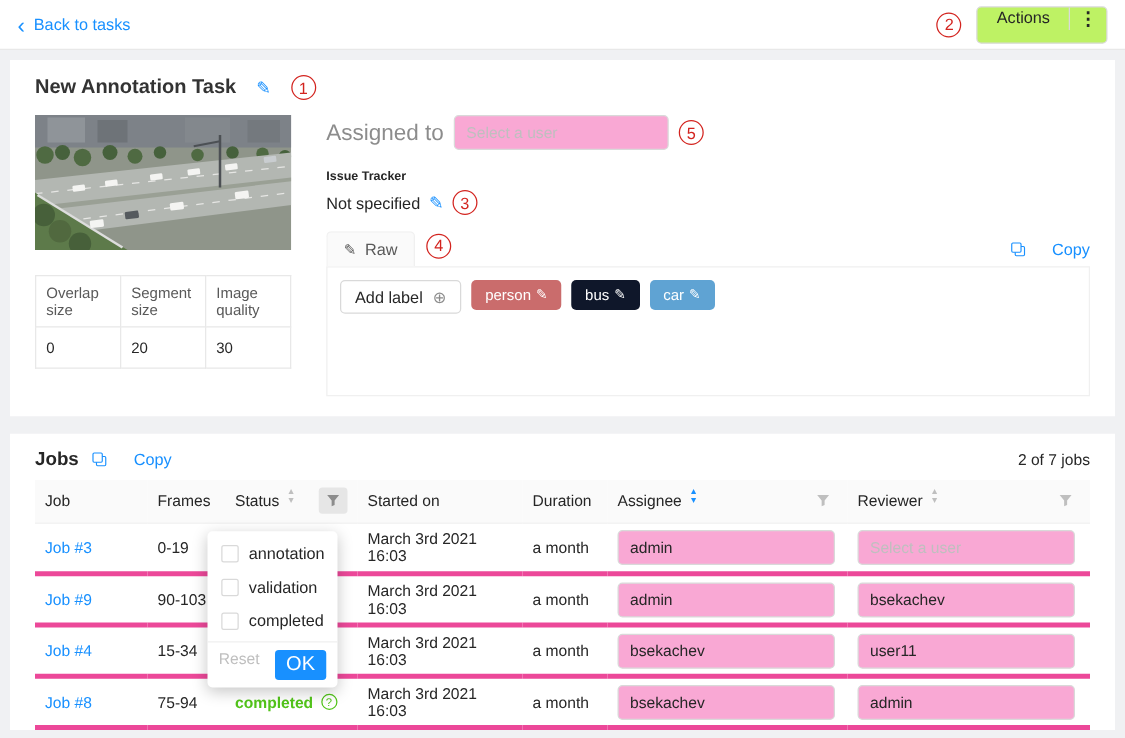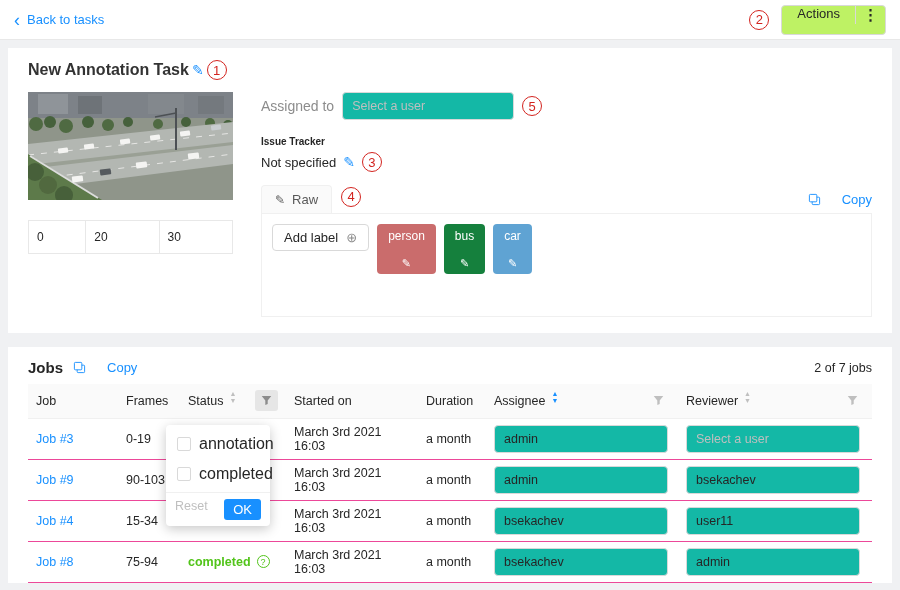--- a/index.html
+++ b/index.html
@@ -17,92 +17,92 @@
   .actions-btn { display:flex; align-items:flex-start; border:1px solid #d9d9d9; border-radius:4px; background:#bef264; height:30px; cursor:pointer; }
   .actions-label { padding:0 15px; display:flex; align-items:center; }
   .actions-more { border-left:1px solid #d9d9d9; width:30px; display:flex; align-items:center; justify-content:center; font-size:15px; font-weight:bold; }
   
   .callout { width:20px; height:20px; border:1.7px solid #d3241f; border-radius:50%;
     color:#d3241f; display:inline-flex; align-items:center; justify-content:center;
     font-size:13px; flex:none; background:transparent; }
   
   .card { background:#fff; margin:8px; }
   .task-card { padding:12px 20px 16px; }
-  .task-title-row { display:flex; align-items:center; gap:3px; }
+  .task-title-row { display:flex; align-items:center; gap:16px; }
   .task-title { font-size:16px; font-weight:700; margin:0; color:#333; }
   .edit-icon { color:#1890ff; font-size:14px; cursor:pointer; line-height:1; }
   .task-body { display:flex; gap:28px; margin-top:12px; }
   .task-left { width:205px; flex:none; }
   .thumb { width:205px; height:108px; display:block; }
   .params-table { border-collapse:collapse; margin-top:20px; width:205px; font-size:12px; }
   .params-table th { border:1px solid #e8e8e8; font-weight:400; color:#595959; text-align:left; padding:6px 8px; vertical-align:top; width:33.3%; }
   .params-table td { border:1px solid #e8e8e8; padding:9px 8px; color:#262626; }
   .task-right { flex:1; min-width:0; }
   .meta-row { display:flex; align-items:center; justify-content:space-between; }
   .task-meta { color:#8c8c8c; font-size:12.5px; }
   .assigned-group { display:flex; align-items:center; gap:8px; }
-  .assigned-label { color:#8c8c8c; font-size:14px; }
+  .assigned-label { color:#8c8c8c; font-size:18px; }
   .ant-input { border:1px solid #d9d9d9; border-radius:4px; height:28px; padding:0 9px;
-    font-size:12.5px; font-family:inherit; color:#262626; background:#14b8a6; }
+    font-size:12.5px; font-family:inherit; color:#262626; background:#f9a8d4; }
   .ant-input::placeholder { color:#bfbfbf; }
   .assigned-input { width:172px; }
   .issue-block { margin-top:16px; }
   .issue-title { font-weight:700; font-size:10px; }
   .issue-value-row { display:flex; align-items:center; gap:7px; margin-top:5px; font-size:13px; }
   .labels-editor { margin-top:13px; }
   .tabs-row { display:flex; align-items:flex-end; }
   .tab { display:flex; align-items:center; gap:7px; padding:6px 13px; font-size:13px;
     border:1px solid #f0f0f0; border-bottom:none; border-radius:4px 4px 0 0;
     background:#fafafa; color:#595959; cursor:pointer; }
   .tab.active { background:#fff; color:#262626; z-index:2; margin-bottom:-1px; padding-bottom:7px; }
   .tab + .tab { margin-left:2px; }
   .tab-callout { margin:0 0 5px 9px; align-self:center; }
   .copy-link { margin-left:auto; align-self:center; color:#1890ff; font-size:13px;
     display:flex; gap:21px; align-items:center; cursor:pointer; }
   .labels-panel { border:1px solid #f0f0f0; background:#fff; padding:10px; height:104px;
     display:flex; align-items:flex-start; gap:8px; }
   .add-label-btn { display:flex; align-items:center; gap:8px; border:1px solid #d9d9d9;
     background:#fff; border-radius:4px; padding:5px 11px; font-size:13px; font-family:inherit; color:#262626; cursor:pointer; }
   .add-icon { color:#8c8c8c; font-size:13px; line-height:1; }
-  .chip { display:flex; align-items:center; gap:15px; border-radius:4px; padding:5px 11px;
-    color:#fff; font-size:12px; cursor:pointer;flex-direction:column; }
+  .chip { display:flex; align-items:center; gap:4px; border-radius:4px; padding:5px 11px;
+    color:#fff; font-size:12px; cursor:pointer; }
   .chip .edit-icon { color:#fff; font-size:11px; }
   .chip-0 { background:#ca6c6c; }
-  .chip-1 { background:#15803d; }
+  .chip-1 { background:#0f172a; }
   .chip-2 { background:#5fa3d3; }
   
   .jobs-card { margin:14px 8px 0; padding:12px 20px 0; position:relative; }
   .jobs-header { display:flex; align-items:center; gap:10px; }
   .jobs-title { font-size:15px; font-weight:700; }
   .jobs-count { margin-left:auto; font-size:12.5px; }
   .jobs-table { width:100%; border-collapse:collapse; table-layout:fixed; font-size:12.5px; margin-top:8px; }
   .jobs-table th { background:#fafafa; font-weight:400; text-align:left; padding:0 8px;
     height:34px; border-bottom:1px solid #f0f0f0; color:#262626; }
   .th-inner { display:flex; align-items:center; gap:6px; height:100%; }
   .sorter { display:flex; flex-direction:column; line-height:0; gap:1px; }
   .sorter i { font-style:normal; font-size:7px; color:#bfbfbf; height:6px; display:block; }
   .sorter.active i { color:#1890ff; }
   .funnel-box { margin-left:auto; padding:5px 6px; border-radius:3px; display:flex; cursor:pointer; }
   .funnel-box.open { background:#e6e6e6; }
-  .jobs-table td { padding:0 8px; height:41px; border-bottom:1px solid #ec4899; }
+  .jobs-table td { padding:0 8px; height:41px; border-bottom:4px solid #ec4899; }
   .job-link { color:#1890ff; cursor:pointer; text-decoration:none; }
   .cell-input { width:100%; max-width:174px; }
   .status-cell-inner { display:flex; align-items:center; }
   .status-completed { color:#52c41a; font-weight:700; }
   .q-circle { width:13px; height:13px; border:1px solid #52c41a; color:#52c41a; border-radius:50%;
     font-size:9px; display:inline-flex; align-items:center; justify-content:center; margin-left:6px; }
   
   .filter-dropdown { position:absolute; left:158px; top:78px; width:104px; background:#fff;
     border-radius:4px; box-shadow:0 3px 12px rgba(0,0,0,.22); z-index:20; padding-top:4px; }
-  .filter-item { display:flex; align-items:center; gap:8px; padding:6px 11px; cursor:pointer; font-size:16px; }
+  .filter-item { display:flex; align-items:center; gap:8px; padding:6px 11px; cursor:pointer; font-size:13px; }
   .checkbox { width:14px; height:14px; border:1px solid #d9d9d9; border-radius:2px; background:#fff; flex:none; }
   .filter-footer { display:flex; align-items:flex-start; justify-content:space-between;
     border-top:1px solid #f0f0f0; margin-top:3px; padding:6px 9px; }
   .reset-btn { color:#bfbfbf; font-size:12.5px; cursor:pointer; }
-  .ok-btn { background:#1890ff; color:#fff; border:none; border-radius:3px; font-size:13px;
+  .ok-btn { background:#1890ff; color:#fff; border:none; border-radius:3px; font-size:16px;
     padding:3px 9px; font-family:inherit; cursor:pointer; }
 </style>
 </head>
 <body>
 
 <div class="topbar">
   <a class="back-link">
     <span class="back-chevron">‹</span>
     <span>Back to tasks</span>
   </a>
@@ -162,20 +162,25 @@
           <rect x="44" y="84" width="11" height="6" rx="1" transform="rotate(-7 49 87)"></rect>
         </g>
         <rect x="72" y="77" width="11" height="6" rx="1" fill="#555a5e" transform="rotate(-7 77 80)"></rect>
         <rect x="183" y="33" width="10" height="5" rx="1" fill="#c9cdd0" transform="rotate(-7 188 35)"></rect>
         <line x1="148" y1="16" x2="148" y2="58" stroke="#4c5054" stroke-width="2"></line>
         <line x1="148" y1="21" x2="127" y2="25" stroke="#4c5054" stroke-width="1.5"></line>
       </svg>
 
       <table class="params-table">
         <tbody>
+            <tr>
+          <th>Overlap size</th>
+          <th>Segment size</th>
+          <th>Image quality</th>
+        </tr>
         <tr>
           <td>0</td>
           <td>20</td>
           <td>30</td>
         </tr>
       </tbody>
         </table>
     </div>
 
     <div class="task-right">
@@ -368,20 +373,24 @@
     </tbody>
   </table>
 
   <div class="filter-dropdown">
     <div class="filter-item">
       <span class="checkbox"></span>
       <span>annotation</span>
     </div>
     <div class="filter-item">
       <span class="checkbox"></span>
+      <span>validation</span>
+    </div>
+    <div class="filter-item">
+      <span class="checkbox"></span>
       <span>completed</span>
     </div>
     <div class="filter-footer">
       <span class="reset-btn">Reset</span>
       <button class="ok-btn">OK</button>
     </div>
   </div>
 </div>
 
 </body></html>

